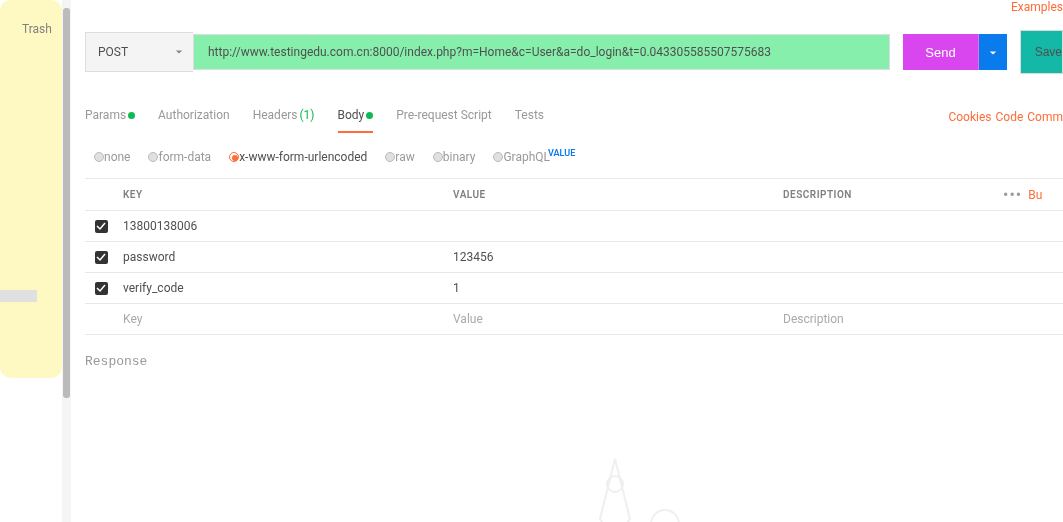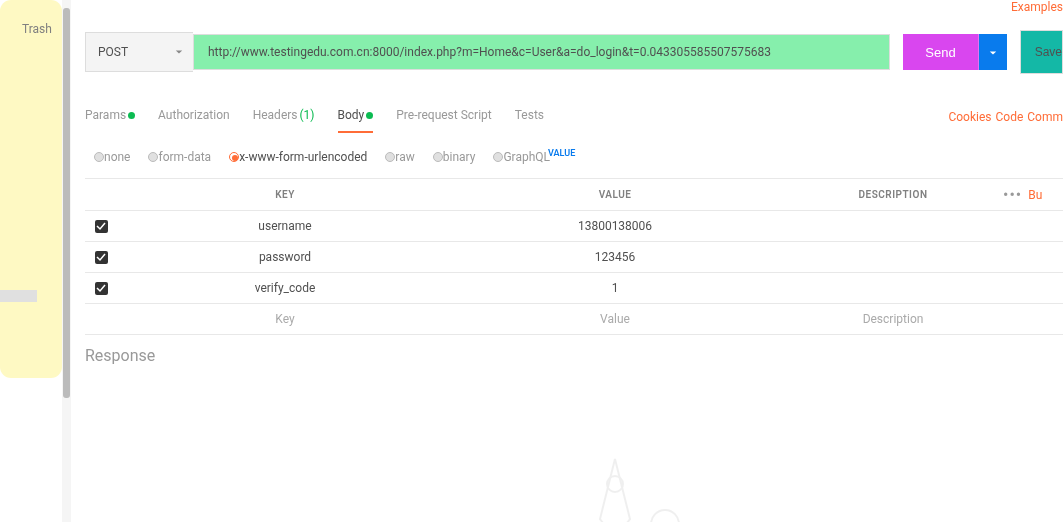--- a/index.html
+++ b/index.html
@@ -29,35 +29,35 @@
 .dot { width: 7px; height: 7px; border-radius: 50%; background: #0cbb52; display: inline-block; }
 .count { color: #0cbb52; }
 .tabs-right { margin-left: auto; display: flex; gap: 4px; }
 .tabs-right span { color: #ff6c37; font-size: 12px; cursor: pointer; }
 .body-types { display: flex; align-items: center; gap: 18px; margin-top: 18px; padding-left: 9px; }
 .radio-item { display: flex; align-items: center; font-size: 12px; color: #999; cursor: pointer; }
 .radio-circle { width: 10px; height: 10px; border-radius: 50%; border: 1px solid #bbb; background: #e0e0e0; }
 .radio-circle.selected { border: 1px solid #ff6c37; background: #fff; position: relative; }
 .radio-circle.selected::after { content: ''; position: absolute; left: 2px; top: 2px; width: 6px; height: 6px; border-radius: 50%; background: #ff6c37; }
 .beta { font-size: 9px; color: #097bed; font-weight: 600; margin-left: -2px; position: relative; top: -4px; }
-.table { margin-top: 14px; border-top: 1px solid #e8e8e8; text-align: center; }
+.table { margin-top: 14px; border-top: 1px solid #e8e8e8; }
 .th-row { display: flex; height: 32px; align-items: center; border-bottom: 1px solid #e8e8e8; }
 .col-cb { width: 32px; display: flex; justify-content: center; align-items: center; }
 .col-key { width: 330px; padding-left: 6px; }
 .col-val { width: 330px; padding-left: 6px; }
 .col-desc { flex: 1; padding-left: 6px; }
 .col-act { width: 60px; display: flex; align-items: center; gap: 6px; }
 .th { font-size: 10px; font-weight: 600; color: #808080; letter-spacing: 0.5px; text-transform: uppercase; }
 .td-row { display: flex; height: 31px; align-items: center; border-bottom: 1px solid #e8e8e8; font-size: 12px; color: #505050; }
 .td-row.placeholder { color: #aaa; }
 .checkbox { width: 13px; height: 13px; background: #333; border-radius: 2px; display: flex; align-items: center; justify-content: center; }
 .checkbox svg { width: 10px; height: 10px; fill: #fff; }
 .dots { color: #999; cursor: pointer; font-size: 16px; letter-spacing: 1px; line-height: 0; }
 .bulk { color: #ff6c37; font-size: 12px; cursor: pointer; }
-.response-label { margin-top: 11px; font-size: 16px; color: #999; }
+.response-label { margin-top: 19px; font-size: 13px; color: #999; font-family: Liberation Mono, monospace; }
 .rocket { position: absolute; left: 460px; bottom: -40px; opacity: 0.15; }
 .rocket svg { width: 200px; height: 120px; fill: #999; }
 .corner-link { position: absolute; right: 0; top: 0; color: #ff6c37; font-size: 12px; }
 </style>
 </head>
 <body>
 
 <div class="sidebar-left">
   <div class="trash">Trash</div>
   <div class="sidebar-highlight"></div>
@@ -160,21 +160,20 @@
     </div>
 
     <div class="td-row">
       <div class="col-cb">
           <span class="checkbox">
             <svg viewBox="0 0 10 10">
               <path d="M1 5 L4 8 L9 2" stroke="#fff" stroke-width="1.5" fill="none"></path>
             </svg>
           </span>
         </div>
-      <div class="col-key">username</div>
       <div class="col-val">13800138006</div>
       <div class="col-desc"></div>
       <div class="col-act"></div>
     </div>
 
     <div class="td-row">
       <div class="col-cb">
           <span class="checkbox">
             <svg viewBox="0 0 10 10">
               <path d="M1 5 L4 8 L9 2" stroke="#fff" stroke-width="1.5" fill="none"></path>

